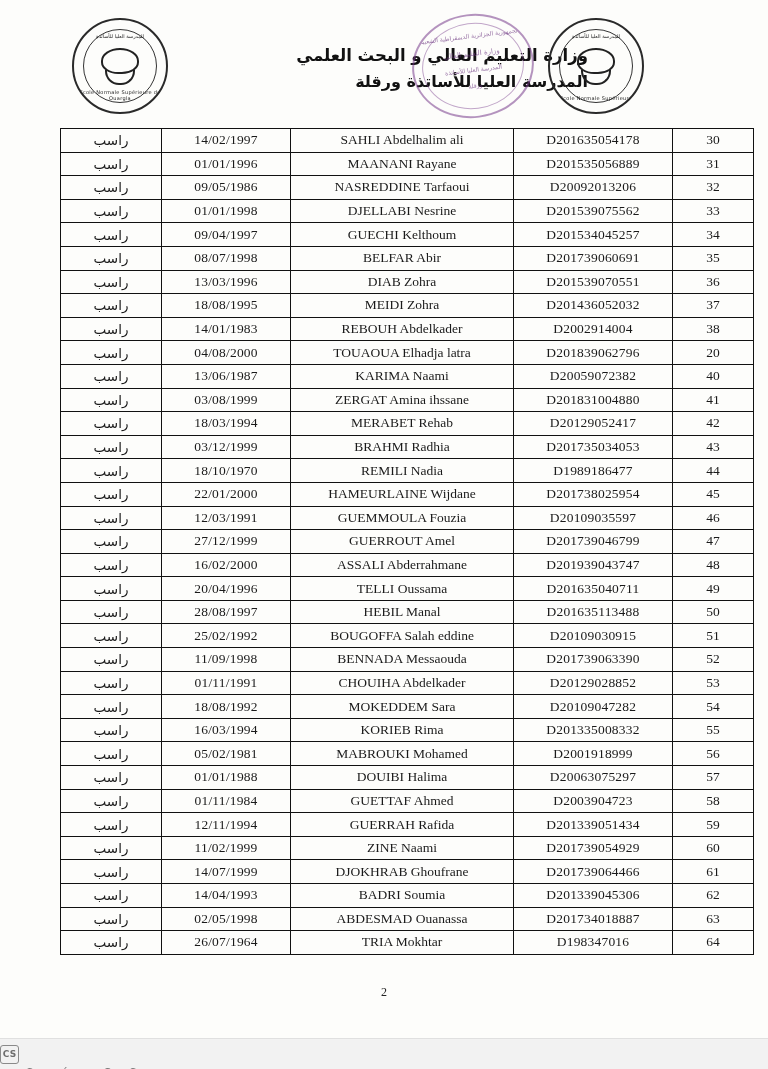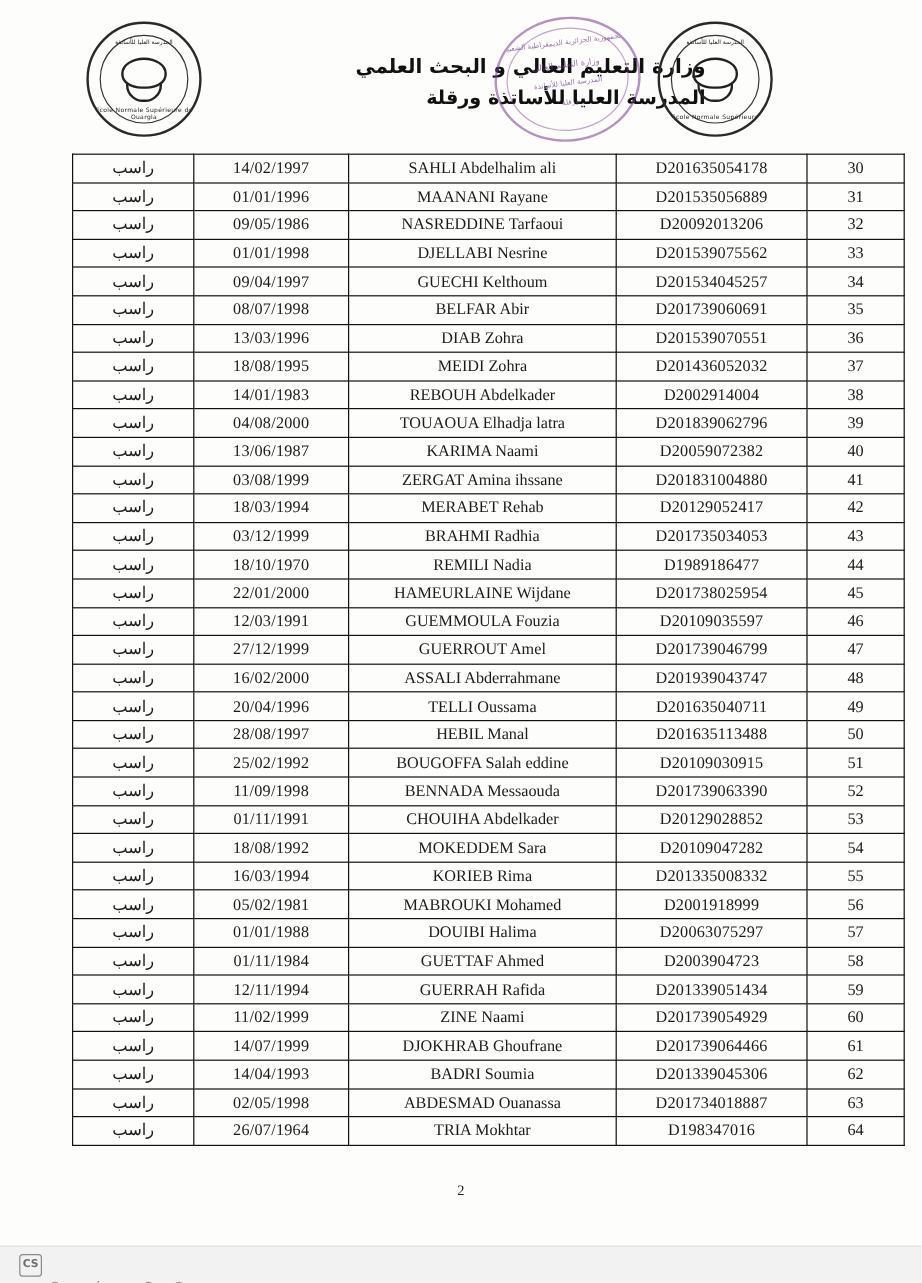--- a/index.html
+++ b/index.html
@@ -209,21 +209,21 @@
   .scanner-bar {
     position: absolute;
     left: 0;
     right: 0;
     bottom: 0;
     height: 30px;
     background: #f2f2f2;
     border-top: 1px solid #e0e0e0;
     display: flex;
     align-items: center;
-    padding-left: 16px;
+    padding-left: 0;
     gap: 7px;
   }
   .cs-logo {
     width: 17px;
     height: 17px;
     border: 1.5px solid #8a8a8a;
     border-radius: 3px;
     color: #6f6f6f;
     font-size: 9px;
     font-weight: bold;
@@ -338,21 +338,21 @@
             <td class="col-date">14/01/1983</td>
             <td class="col-name">REBOUH Abdelkader</td>
             <td class="col-id">D2002914004</td>
             <td class="col-num">38</td>
           </tr>
           <tr>
             <td class="col-status">راسب</td>
             <td class="col-date">04/08/2000</td>
             <td class="col-name">TOUAOUA Elhadja latra</td>
             <td class="col-id">D201839062796</td>
-            <td class="col-num">39</td>
+            <td class="col-num">20</td>
           </tr>
           <tr>
             <td class="col-status">راسب</td>
             <td class="col-date">13/06/1987</td>
             <td class="col-name">KARIMA Naami</td>
             <td class="col-id">D20059072382</td>
             <td class="col-num">40</td>
           </tr>
           <tr>
             <td class="col-status">راسب</td>

